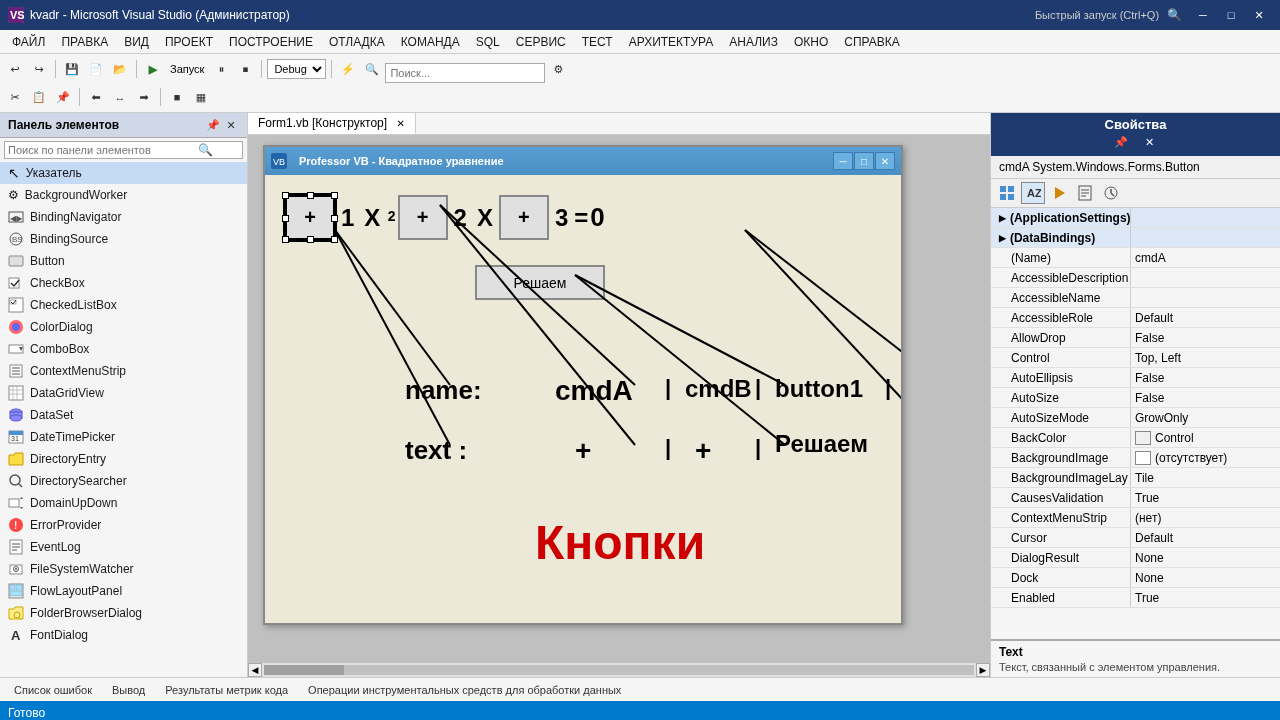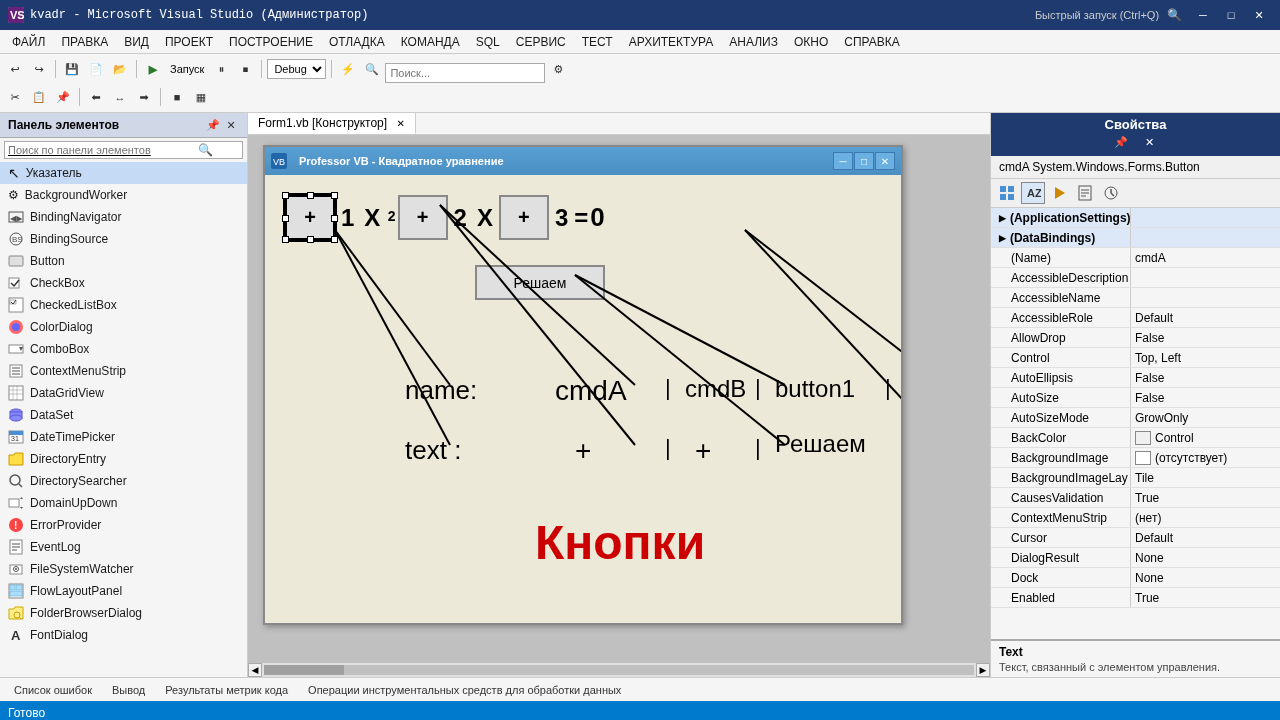--- a/index.html
+++ b/index.html
@@ -10,21 +10,21 @@
       background: #1e3a6e;
       color: white;
       height: 30px;
       display: flex;
       align-items: center;
       padding: 0 8px;
       justify-content: space-between;
     }
     .title-bar-left { display: flex; align-items: center; gap: 6px; }
     .title-bar-icon { width: 16px; height: 16px; background: #4a9eed; border-radius: 2px; display: flex; align-items: center; justify-content: center; font-size: 10px; font-weight: bold; color: white; }
-    .title-bar-text { font-size: 12px; font-family: Liberation Mono, monospace; }
+    .title-bar-text { font-size: 12px; }
     .title-bar-controls { display: flex; gap: 2px; }
     .title-btn { width: 26px; height: 20px; background: transparent; border: none; color: white; cursor: pointer; font-size: 11px; display: flex; align-items: center; justify-content: center; }
 
     
     .menu-bar {
       background: #f5f5f5;
       height: 24px;
       display: flex;
       align-items: center;
       border-bottom: 1px solid #ccc;
@@ -161,21 +161,21 @@
     }
 
     
     .annotation-overlay {
       position: absolute;
       top: 0; left: 0; right: 0; bottom: 0;
       pointer-events: none;
     }
     .anno-text {
       position: absolute;
-      font-weight: normal;
+      font-weight: bold;
       font-size: 28px;
       color: black;
       white-space: nowrap;
     }
     .anno-red {
       position: absolute;
       font-weight: bold;
       font-size: 48px;
       color: #cc0000;
       white-space: nowrap;
@@ -442,21 +442,21 @@
 
   <div class="toolbox-panel">
     <div class="toolbox-header">
       <span>Панель элементов</span>
       <div style="display:flex;gap:2px;">
         <button class="tb-btn" style="width:16px;height:16px;">📌</button>
         <button class="tb-btn" style="width:16px;height:16px;">✕</button>
       </div>
     </div>
     <div style="display:flex;align-items:center;border:1px solid #aaa;margin:3px 4px;background:white;padding:1px 3px;">
-      <input type="text" style="border: none; outline: none; font-size: 11px; width: 190px; text-decoration: underline;" placeholder="Поиск по панели элементов">
+      <input type="text" style="border: none; outline: none; font-size: 11px; width: 190px;" placeholder="Поиск по панели элементов">
       <span>🔍</span>
     </div>
     <div class="toolbox-list">
       <div class="toolbox-item selected">
         <span style="font-size:14px;">↖</span>
         <span>Указатель</span>
       </div>
       <div class="toolbox-item">
         <span style="font-size:12px;">⚙</span>
         <span>BackgroundWorker</span>

